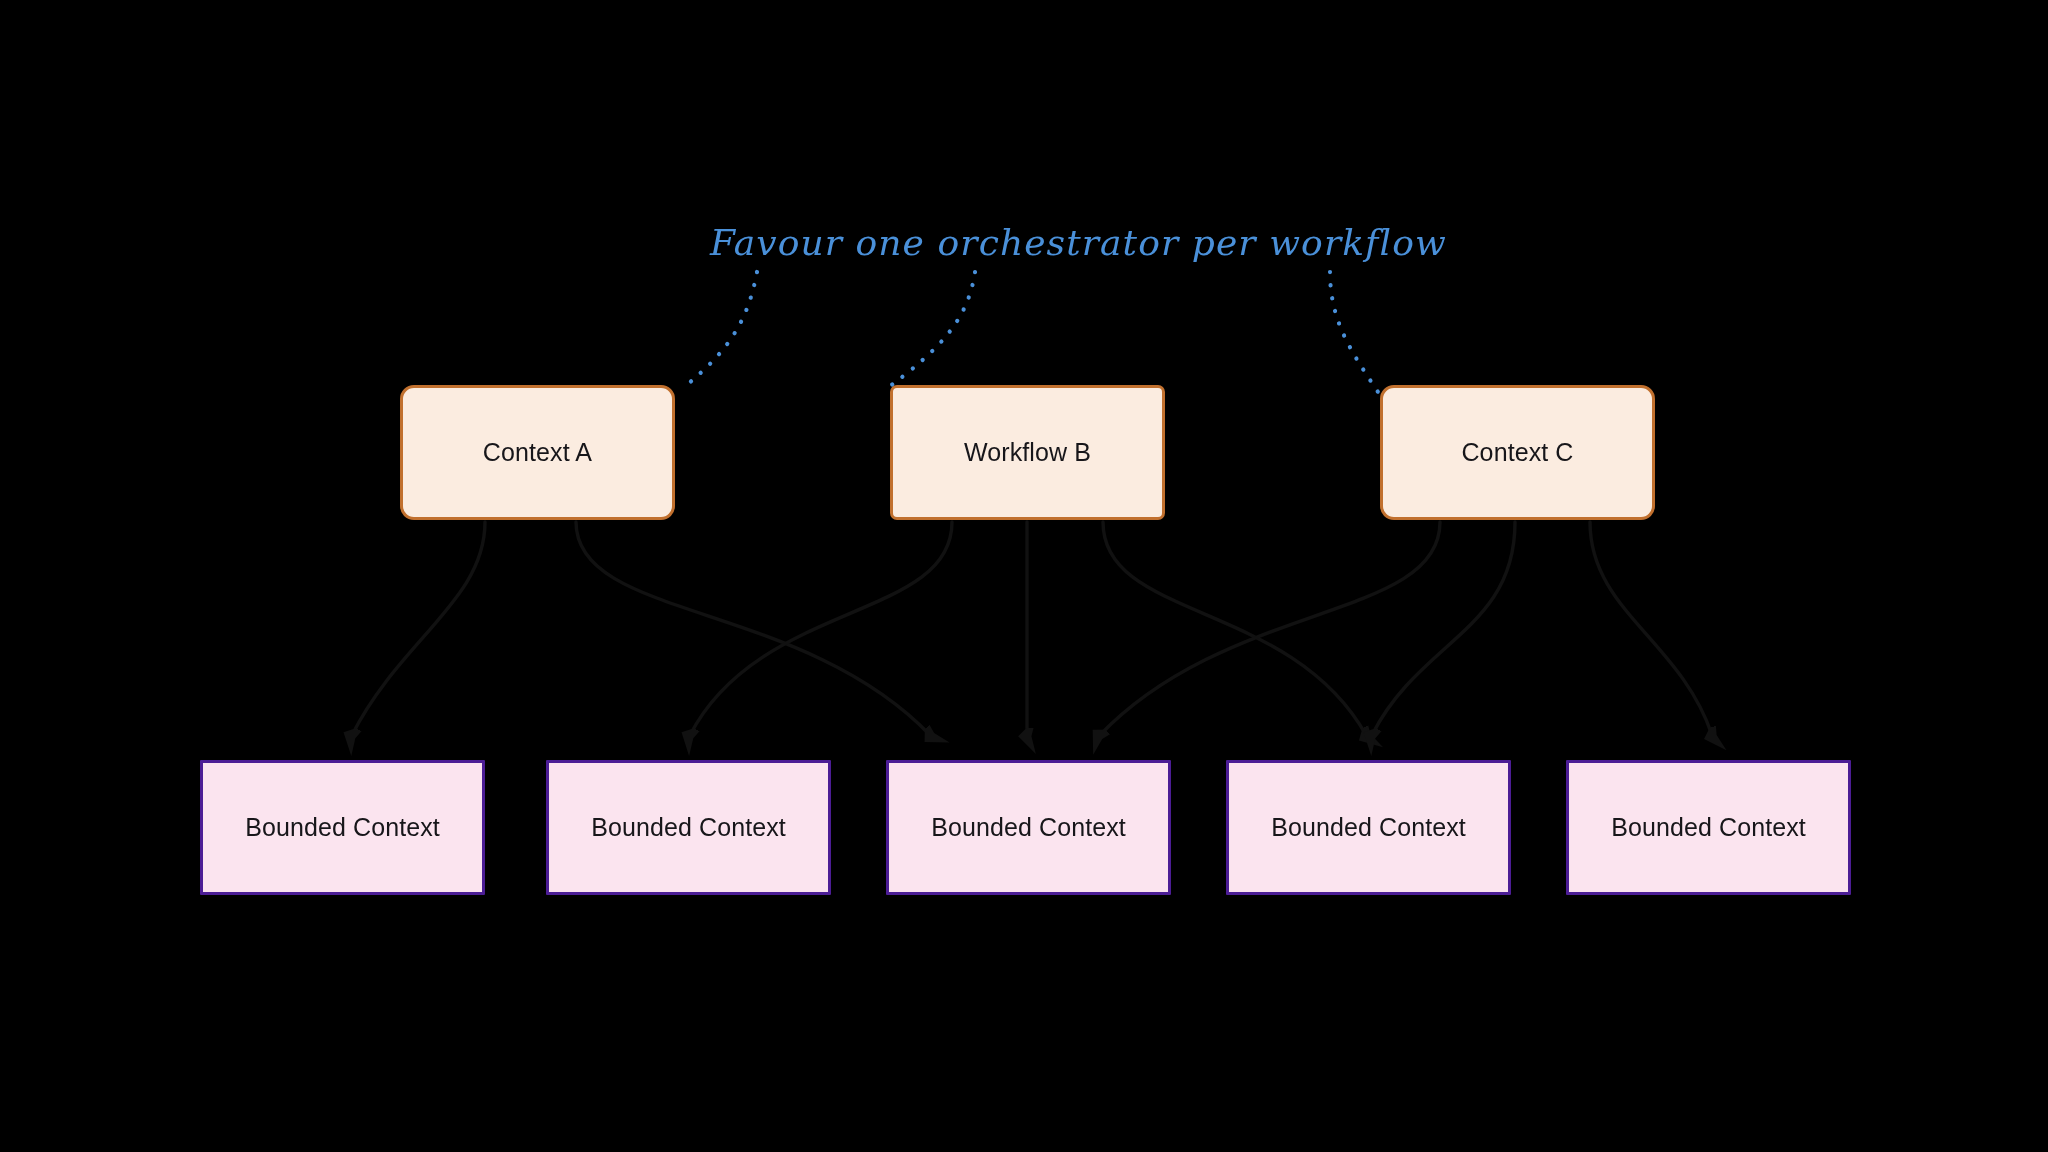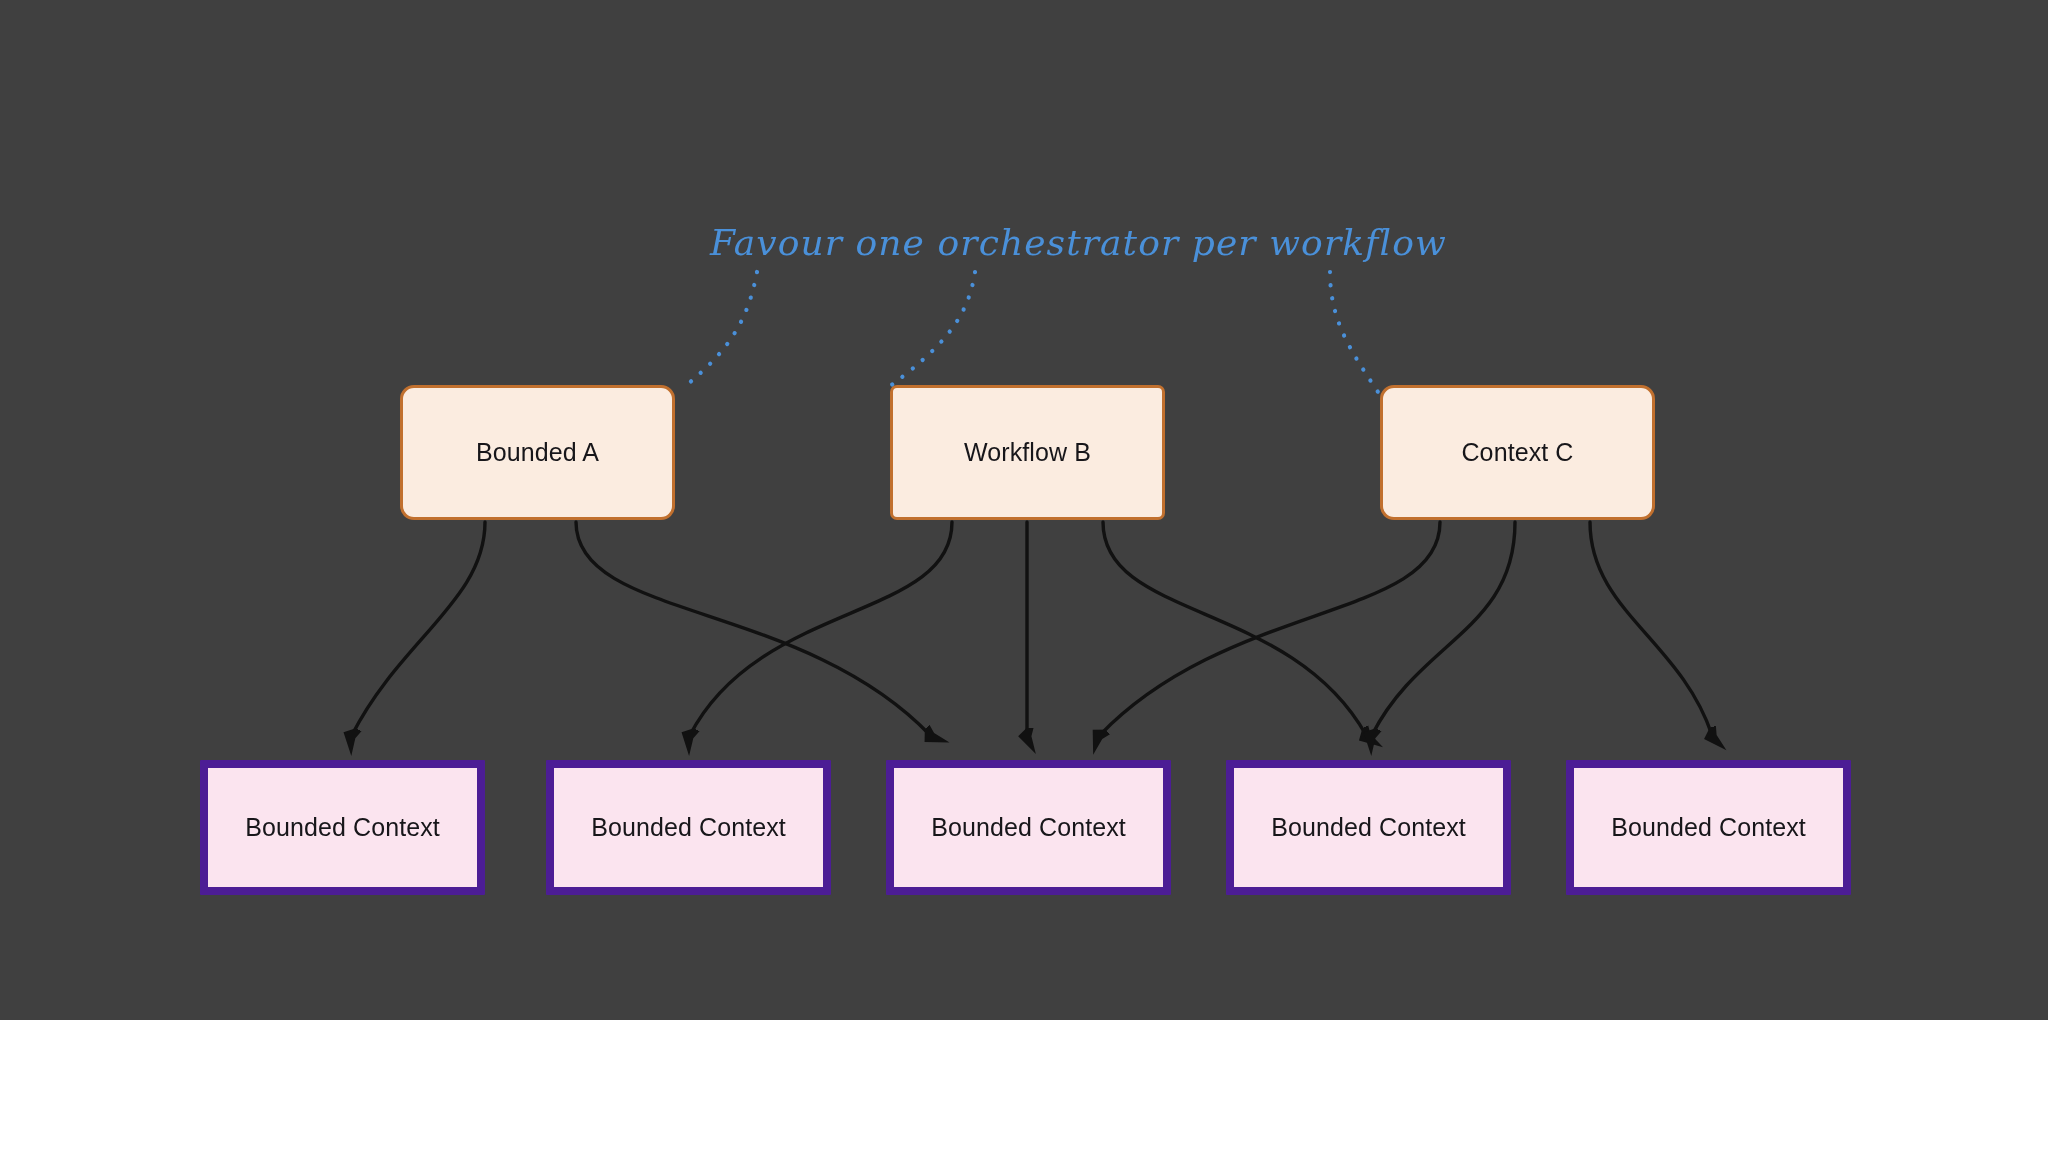--- a/index.html
+++ b/index.html
@@ -9,22 +9,22 @@
   }
   body {
     width: 2048px;
     height: 1152px;
     font-family: "Liberation Sans", sans-serif;
     overflow: hidden;
   }
   #canvas {
     position: relative;
     width: 2048px;
-    height: 1020px;
-    background: #404040;
+    height: 1152px;
+    background: #000000;
   }
   #edges {
     position: absolute;
     left: 0; top: 0;
     width: 2048px;
     height: 1152px;
     pointer-events: none;
   }
   .node {
     position: absolute;
@@ -36,21 +36,21 @@
   }
   .workflow-node {
     border: 3px solid #c1702e;
     background: #fbece0;
     border-radius: 14px;
     font-size: 25px;
     color: #17161a;
     letter-spacing: 0.1px;
   }
   .bc-node {
-    border: 8px solid #4c1d95;
+    border: 3px solid #4c1d95;
     background: #fbe4ef;
     border-radius: 1px;
     font-size: 25px;
     color: #17161a;
     letter-spacing: 0.1px;
   }
   .annotation {
     position: absolute;
     color: #4a90d9;
     font-family: "DejaVu Serif", serif;
@@ -85,21 +85,21 @@
         <path d="M 757 272 C 748 320, 730 350, 683 388" fill="none" stroke="#4a90d9" stroke-width="4.2" stroke-linecap="round" stroke-dasharray="0.1 13"></path>
         <path d="M 975 272 C 968 320, 940 350, 882 392" fill="none" stroke="#4a90d9" stroke-width="4.2" stroke-linecap="round" stroke-dasharray="0.1 13"></path>
         <path d="M 1330 272 C 1330 320, 1350 350, 1378 392" fill="none" stroke="#4a90d9" stroke-width="4.2" stroke-linecap="round" stroke-dasharray="0.1 13"></path>
       </g>
   </svg>
 
   <div class="annotation" id="annotation-text" style="left: 710px; top: 222px; color: rgb(74, 144, 217);">Favour one orchestrator per workflow</div>
 
   <div id="workflow-layer">
       <div class="node workflow-node" style="left: 400px; top: 385px; width: 275px; height: 135px;">
-        <span>Bounded A</span>
+        <span>Context A</span>
       </div>
       <div class="node workflow-node" style="left: 890px; top: 385px; width: 275px; height: 135px; border-radius: 7px;">
         <span>Workflow B</span>
       </div>
       <div class="node workflow-node" style="left: 1380px; top: 385px; width: 275px; height: 135px;">
         <span>Context C</span>
       </div>
     </div>
   <div id="bc-layer">
       <div class="node bc-node" style="left: 200px; top: 760px; width: 285px; height: 135px;">

